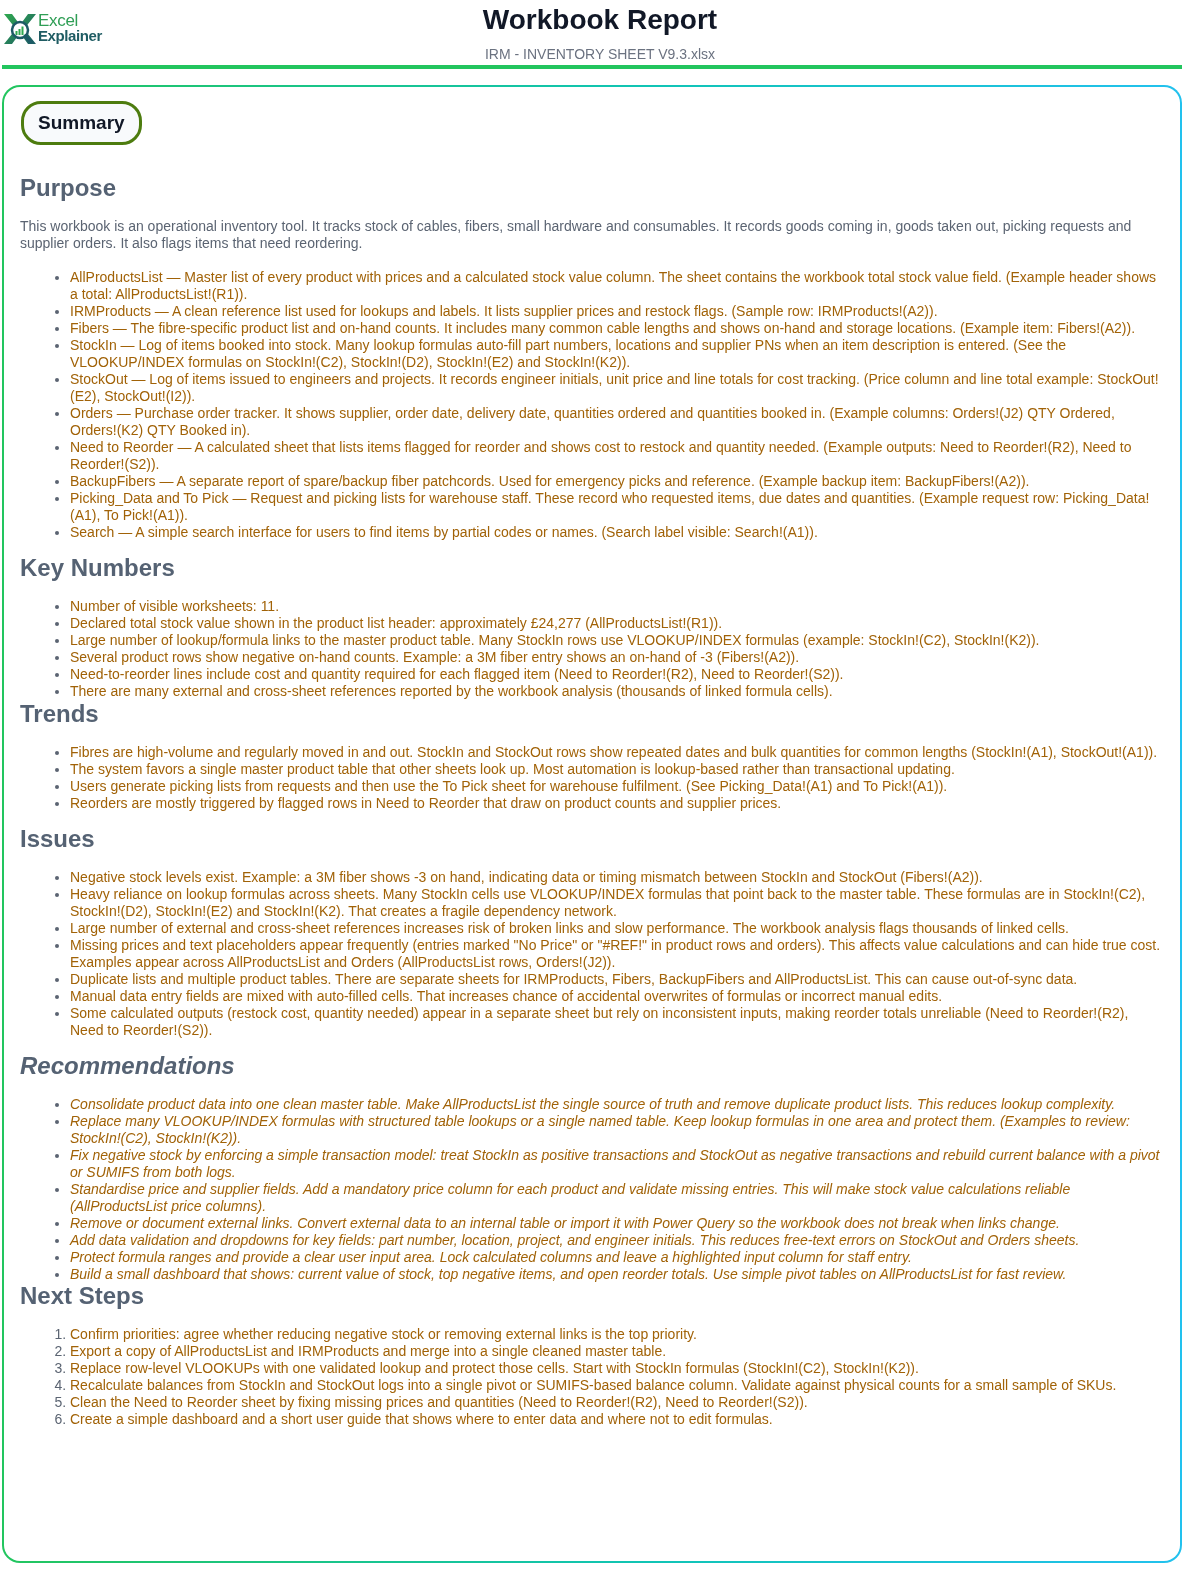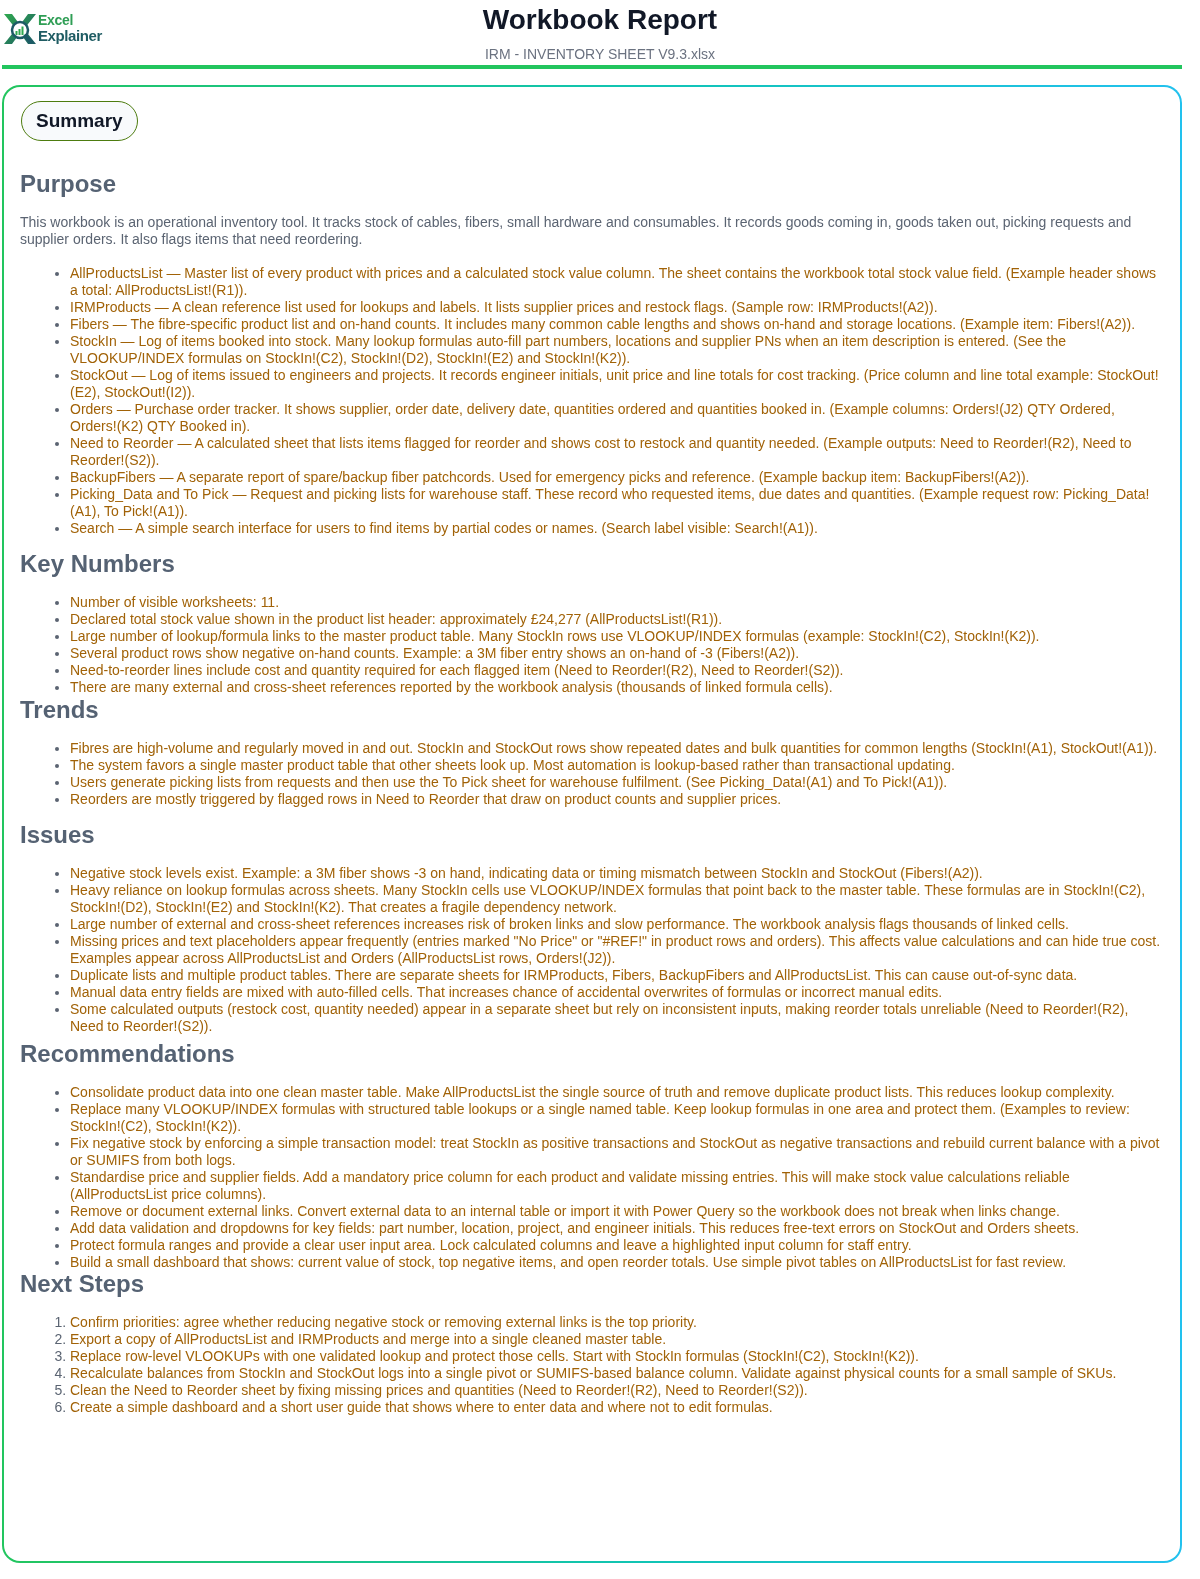--- a/index.html
+++ b/index.html
@@ -3,53 +3,53 @@
 <meta charset="utf-8">
 <style>
   * { box-sizing: border-box; margin: 0; padding: 0; }
   html, body { width: 1200px; background: #ffffff; }
   body { font-family: "Liberation Sans", sans-serif; color: #4b5563; position: relative; min-height: 1579px; }
 
   .header { position: relative; height: 62px; }
   .logo { position: absolute; left: 3px; top: 12px; display: flex; align-items: center; }
   .logo svg { display: block; }
   .logo-text { display: flex; flex-direction: column; line-height: 15px; margin-left: 1px; margin-top: -2px; }
-  .logo-text .l1 { font-size: 14px; font-weight: bold; color: #2f9e55; letter-spacing: -0.3px; }
+  .logo-text .l1 { font-size: 17px; font-weight: normal; color: #2f9e55; letter-spacing: -0.3px; }
   .logo-text .l2 { font-size: 15px; font-weight: bold; color: #1f5c63; letter-spacing: -0.4px; }
   .title-wrap { position: absolute; left: 0; right: 0; top: 4px; text-align: center; }
   .title { font-size: 28px; font-weight: bold; color: #111827; line-height: 32px; }
   .subtitle { font-size: 14px; color: #6b7280; margin-top: 10px; line-height: 16px; }
   .rule { position: absolute; left: 2px; width: 1180px; top: 65px; height: 4px; background: #22c55e; }
 
   .card { position: absolute; left: 2px; top: 85px; width: 1180px; height: 1478px;
           border-radius: 18px; padding: 2px;
           background: linear-gradient(90deg, #22c55e 0%, #10c4b5 55%, #22c1ee 100%); }
   .card-inner { width: 100%; height: 100%; background: #ffffff; border-radius: 16px; padding: 14px 16px 0 16px; }
 
-  .pill { display: inline-block; padding: 9px 14px; border: 1px solid #4d7c0f; background: #f8fafc; border-radius: 20px;
+  .pill { display: inline-block; padding: 9px 14px; border: 3px solid #4d7c0f; background: #f8fafc; border-radius: 20px;
           font-size: 19px; font-weight: bold; color: #111827; line-height: 20px; margin-left: 1px; }
 
   h2 { font-size: 24px; font-weight: bold; color: #556273; line-height: 26px; }
   p.body { font-size: 14px; line-height: 17px; color: #5b6472; }
   ul, ol { font-size: 14px; line-height: 17px; color: #a16207; padding-left: 50px; }
   ul li { list-style: disc; }
   ol li { list-style: decimal; }
   li::marker { color: #5b6472; }
 
   .sec-purpose { margin-top: 30px; }
   .sec-purpose p { margin-top: 17px; }
   .sec-inside { margin-top: 14px; }
   .sec-inside ul { margin-top: 17px; }
   .sec-key { margin-top: 14px; }
   .sec-key ul { margin-top: 17px; }
   .sec-trends { margin-top: 1px; }
   .sec-trends ul { margin-top: 17px; }
   .sec-issues { margin-top: 14px; }
   .sec-issues ul { margin-top: 17px; }
-  .sec-recs { margin-top: 6px; }
+  .sec-recs { margin-top: 14px; font-style: italic; }
   .sec-recs ul { margin-top: 17px; }
   .sec-next { }
   .sec-next ol { margin-top: 17px; }
 </style>
 </head>
 <body>
 
 <div class="header">
   <div class="logo">
     <svg width="34" height="34" viewBox="0 0 34 34">

